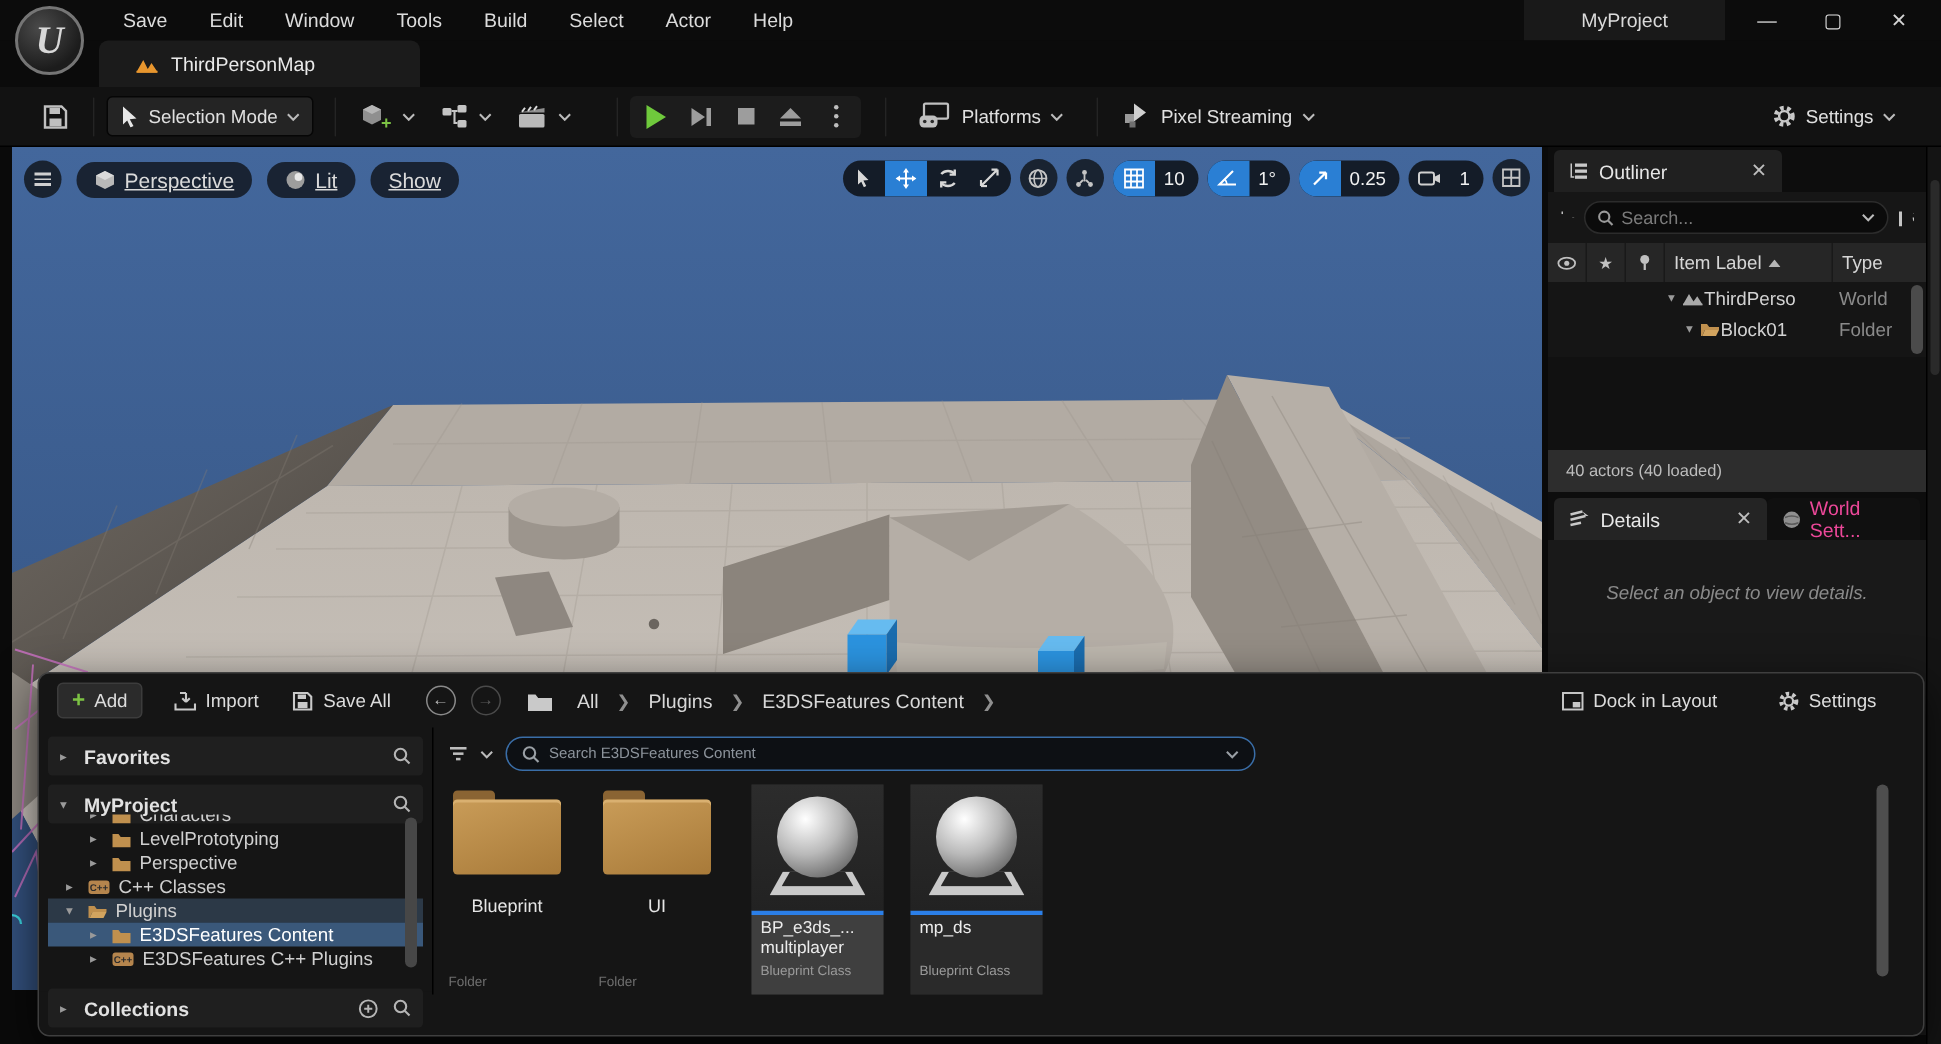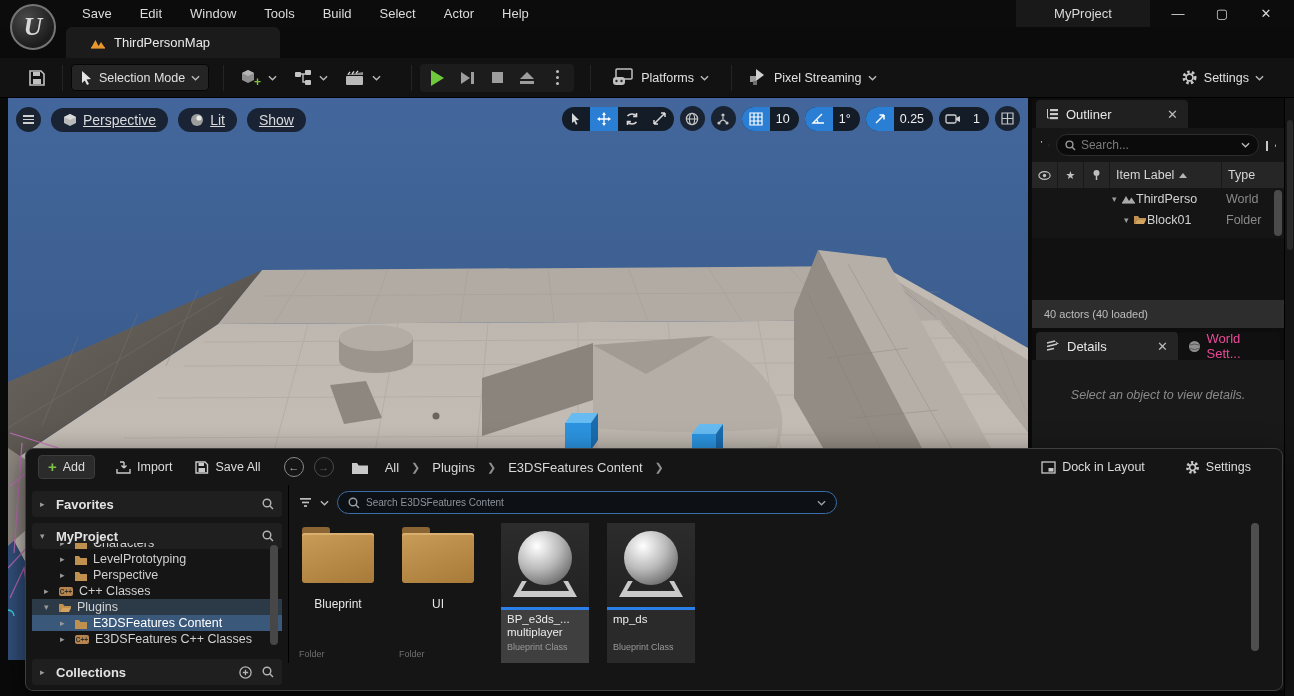--- a/index.html
+++ b/index.html
@@ -742,21 +742,21 @@
               <path d="M1 2 h4 l1.5 2 H13 v7 H1 Z" fill="#c0904e"></path>
             </svg>
           <span>E3DSFeatures Content</span>
         </div>
         <div class="tree-row lvl2">
           <span class="tw">▸</span>
           <svg width="16" height="11">
               <rect x="1" y="1" width="14" height="9" rx="2" fill="#b5854d"></rect>
               <text x="8" y="8.2" font-size="6.5" fill="#2c2c2c" text-anchor="middle" font-weight="bold">C++</text>
             </svg>
-          <span>E3DSFeatures C++ Classes</span>
+          <span>E3DSFeatures C++ Plugins</span>
         </div>
       </div>
       <div class="side-scroll"></div>
     </div>
     <div class="cb-side-bottom">
       <div class="side-hdr collections" style="top:auto; bottom:5px; position:absolute">
         <span class="tw">▸</span>
         <span>Collections</span>
         <span class="icons">
           <svg width="13" height="13">

